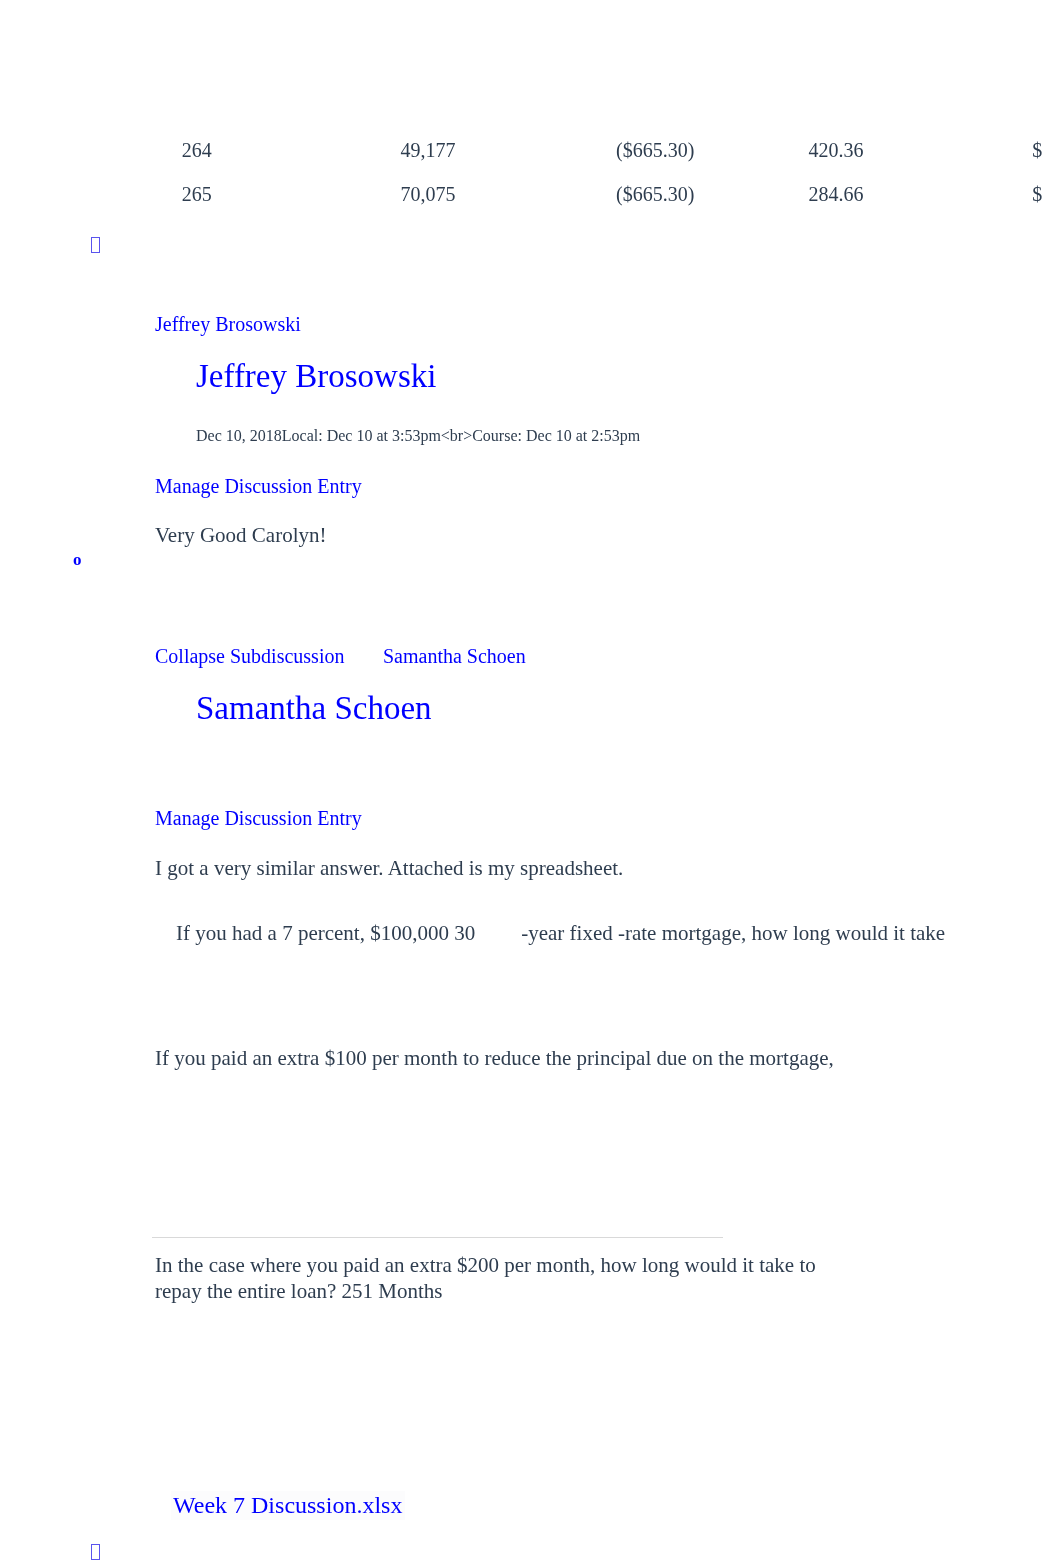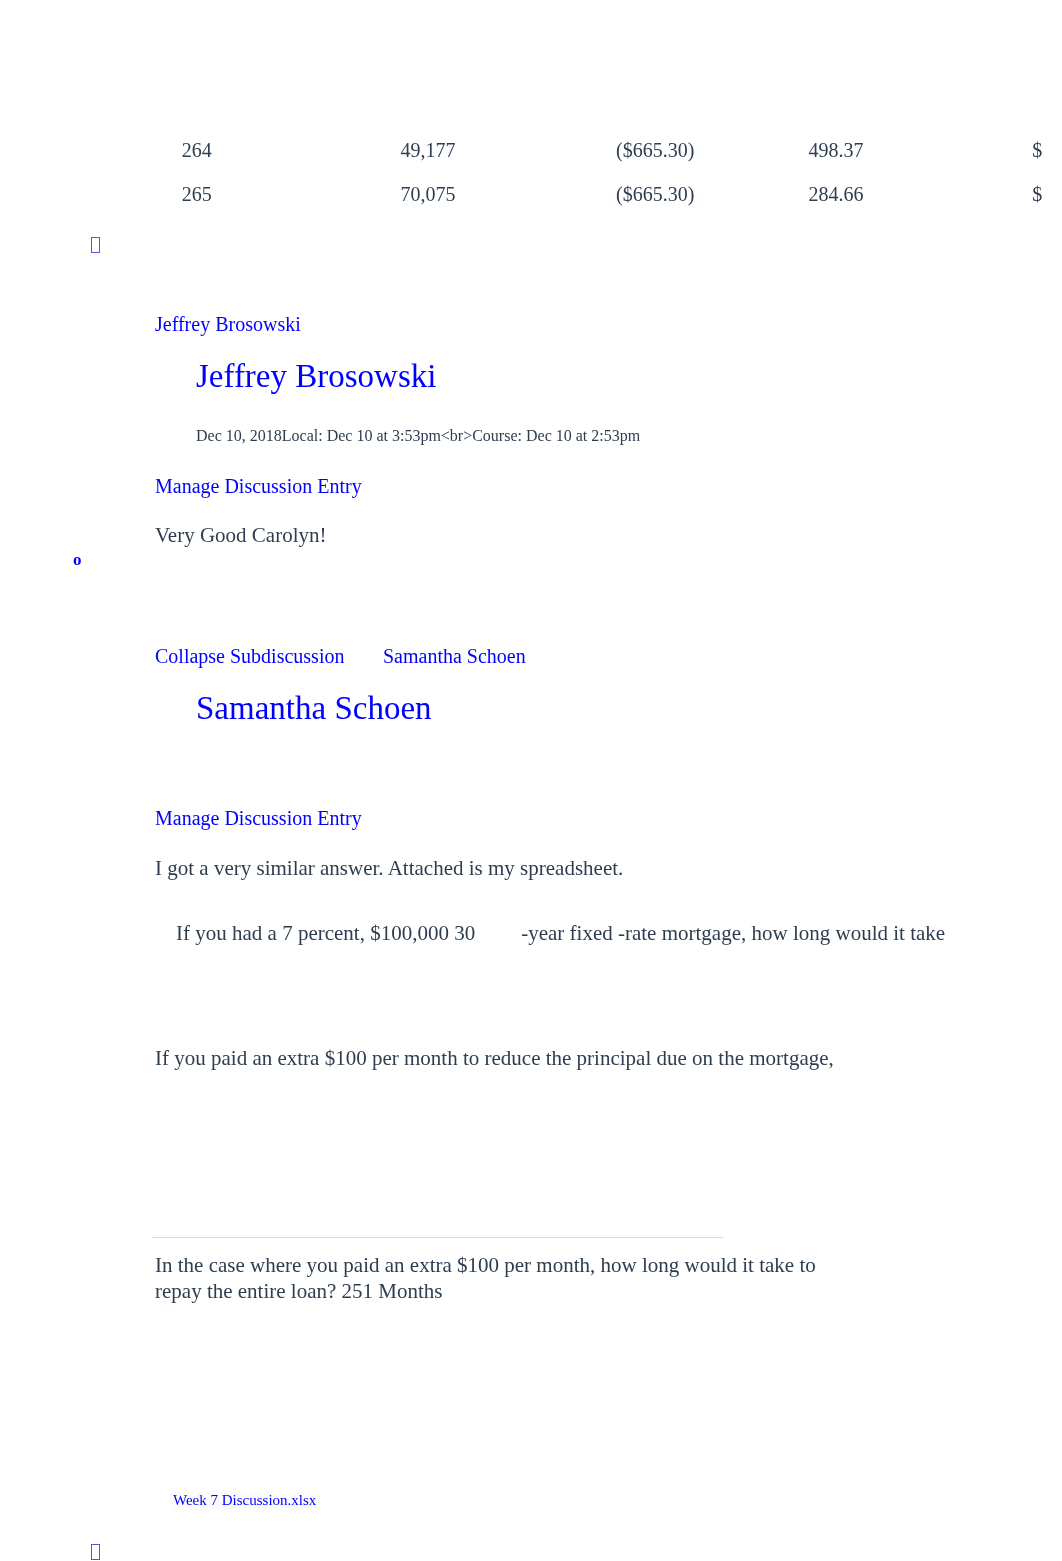--- a/index.html
+++ b/index.html
@@ -103,41 +103,41 @@
     position: absolute;
     left: 152px;
     top: 1237px;
     width: 571px;
     height: 1px;
     background: #d9d9d9;
   }
 
   .attachment-link {
     color: #0000ff;
-    font-size: 15px;
+    font-size: 24px;
     line-height: 1.2;
     background: #fcfcfd;
     padding: 1px 3px 2px 2px;
   }
 </style>
 </head>
 <body>
 
 <div class="page">
 
   <table class="amort-table">
     <tbody>
       <tr>
         <td class="col-period">264</td>
         <td class="col-gap1"></td>
         <td class="col-balance">49,177</td>
         <td class="col-gap2"></td>
         <td class="col-payment">($665.30)</td>
         <td class="col-gap3"></td>
-        <td class="col-interest">498.37</td>
+        <td class="col-interest">420.36</td>
         <td class="col-gap4"></td>
         <td class="col-extra">$</td>
       </tr>
       <tr>
         <td class="col-period">265</td>
         <td class="col-gap1"></td>
         <td class="col-balance">70,075</td>
         <td class="col-gap2"></td>
         <td class="col-payment">($665.30)</td>
         <td class="col-gap3"></td>
@@ -176,21 +176,21 @@
   <div class="abs body-text" style="left:155px; top:855px;">I got a very similar answer. Attached is my spreadsheet.</div>
 
   <div class="abs body-text" style="left:155px; top:894px;">
     <span>If you had a 7 percent, $100,000 30</span><span class="tabgap"></span><span>-year fixed -rate mortgage, how long would it take</span>
   </div>
 
   <div class="abs body-text" style="left:155px; top:1045px;">If you paid an extra $100 per month to reduce the principal due on the mortgage,</div>
 
   <div class="hrule"></div>
 
-  <div class="abs body-text body-wrap" style="left:155px; top:1252px;"> In the case where you paid an extra $100 per month, how long would it take to repay the entire loan? 251 Months</div>
+  <div class="abs body-text body-wrap" style="left:155px; top:1252px;"> In the case where you paid an extra $200 per month, how long would it take to repay the entire loan? 251 Months</div>
 
   <div class="abs" style="left:155px; top:1473px;">
     <span class="attachment-link">Week 7 Discussion.xlsx</span>
   </div>
 
   <div class="abs marker marker-tofu" style="left:72px; top:1525px;">
     <span class="tofu-box"></span>
   </div>
 
 </div>

